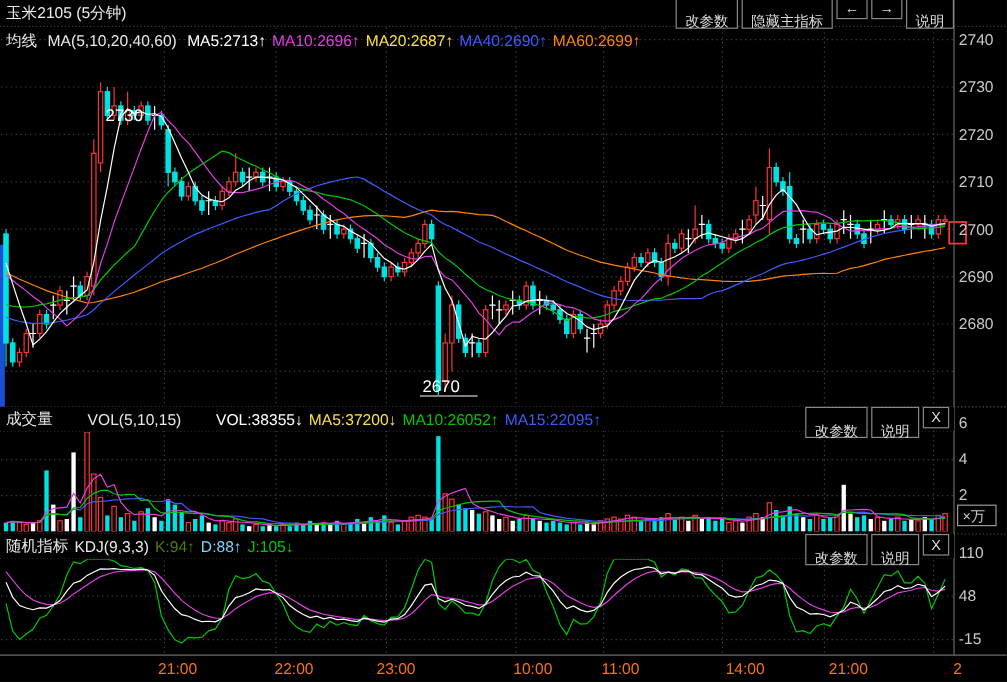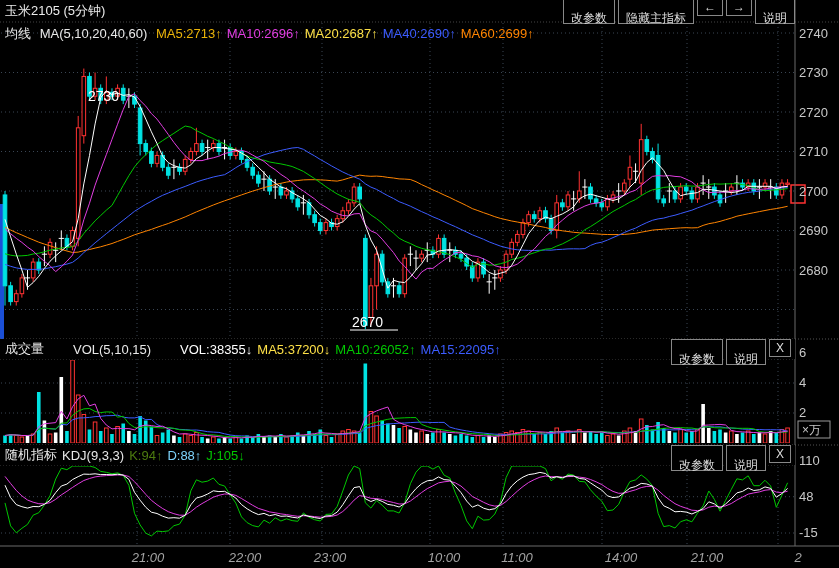--- a/index.html
+++ b/index.html
@@ -14,21 +14,21 @@
          line-height:15px;padding:12px 7px;margin-left:3px;font-family:inherit;cursor:pointer;white-space:nowrap;}
   button.arrow{font-weight:bold;padding:0 6px;}
   button.xbtn{padding:0 6px;}
   .ma-row{position:absolute;left:5px;top:25px;font-size:13px;white-space:nowrap;z-index:2;}
   .wh{color:#e8e8e8;margin-right:5px;}
   .val{margin-right:5px;}
   .panel-header{position:absolute;left:0;width:795px;height:20px;background:#000;font-size:13px;
                 display:flex;align-items:center;padding-left:5px;box-sizing:border-box;z-index:2;white-space:nowrap;}
   .pbtns{position:absolute;right:4px;top:0px;display:flex;}
   .timebar{position:absolute;left:0;top:547px;width:100%;height:21px;background:#000;
-           font-size:13px;color:#a3a3a3;z-index:2;font-style:italic;}
+           font-size:13px;color:#f97316;z-index:2;}
   .timebar span{position:absolute;top:3px;transform:translateX(-50%);}
 </style>
 </head>
 <body>
 
 <div class="screen">
   <svg id="chart" class="chart" width="839" height="568" viewBox="0 0 839 568">
       <defs>
         <clipPath id="mainClip">
           <rect x="1" y="23" width="793" height="314"></rect>
@@ -535,21 +535,21 @@
       <button>隐藏主指标</button>
       <button class="arrow">←</button>
       <button class="arrow">→</button>
       <button>说明</button>
     </div>
   </div>
 
   <div class="ma-row">
     <span class="wh">均线</span>
     <span class="wh">MA(5,10,20,40,60)</span>
-    <span id="main-values"><span class="val" style="color: #eab308;">MA5:2713↑</span><span class="val" style="color: rgb(225, 62, 225);">MA10:2696↑</span><span class="val" style="color: #fde047;">MA20:2687↑</span><span class="val" style="color: rgb(60, 92, 255);">MA40:2690↑</span><span class="val" style="color: rgb(255, 132, 0);">MA60:2699↑</span></span>
+    <span id="main-values"><span class="val" style="color: #ffffff;">MA5:2713↑</span><span class="val" style="color: rgb(225, 62, 225);">MA10:2696↑</span><span class="val" style="color: #fde047;">MA20:2687↑</span><span class="val" style="color: rgb(60, 92, 255);">MA40:2690↑</span><span class="val" style="color: rgb(255, 132, 0);">MA60:2699↑</span></span>
   </div>
 
   <div class="panel-header" style="top:339px;gap:24px;">
     <span class="wh">成交量</span>
     <span class="wh">VOL(5,10,15)</span>
     <span id="vol-values"><span class="val" style="color: rgb(255, 255, 255);">VOL:38355↓</span><span class="val" style="color: #fde047;">MA5:37200↓</span><span class="val" style="color: rgb(0, 200, 0);">MA10:26052↑</span><span class="val" style="color: rgb(60, 92, 255); margin-top: 36px;">MA15:22095↑</span></span>
     <div class="pbtns">
       <button>改参数</button>
       <button>说明</button>
       <button class="xbtn">X</button>

